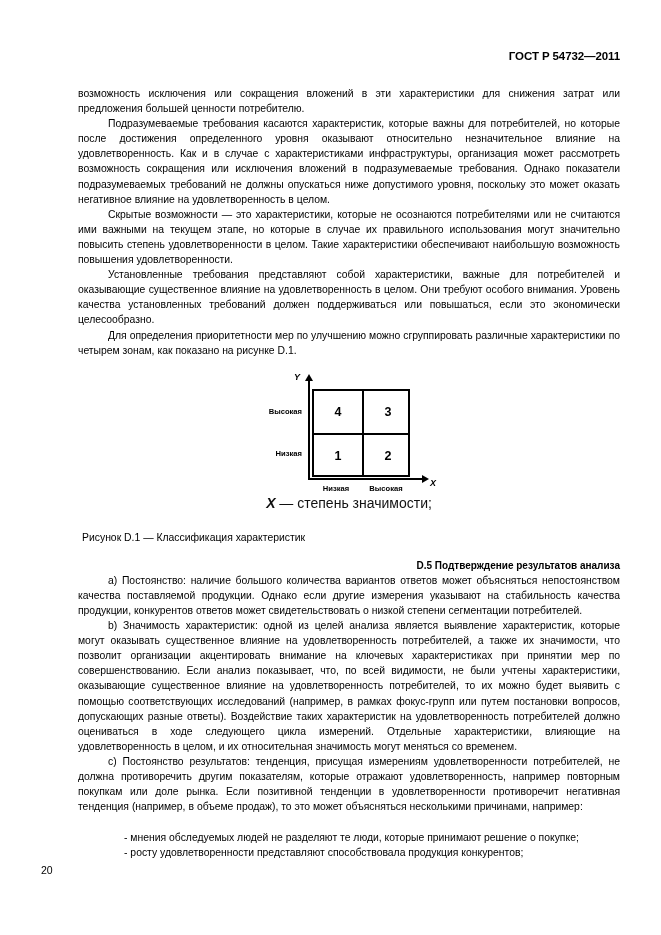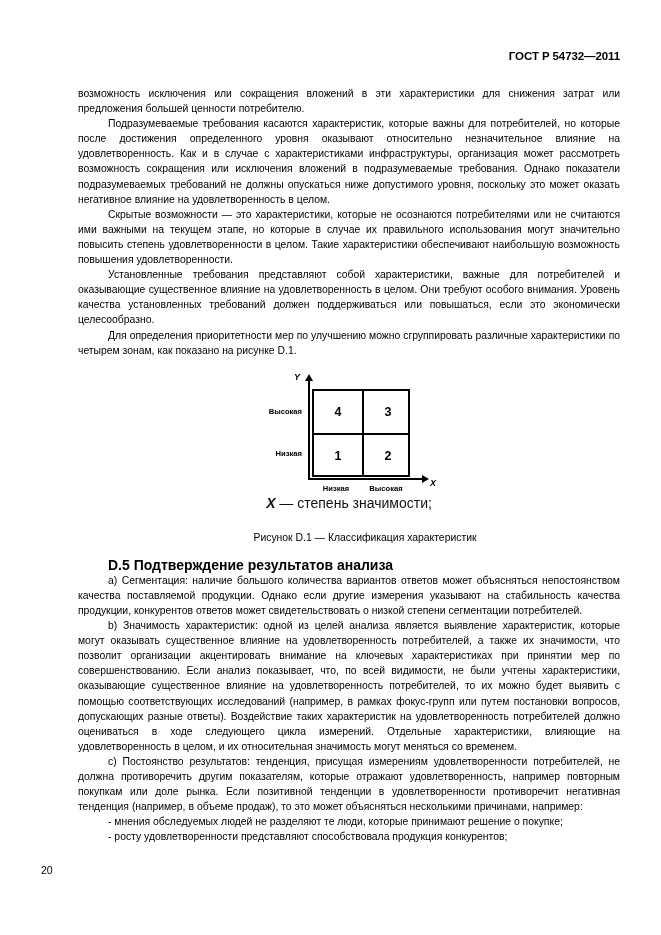--- a/index.html
+++ b/index.html
@@ -47,24 +47,25 @@
     word-spacing: 0.1px;
   }
   p.body.noind {
     text-indent: 0;
   }
   p.body b {
     font-weight: normal;
   }
   .sec-head {
     margin: 0;
-    font-size: 14px;
+    font-size: 10px;
     line-height: 15.1px;
     font-weight: bold;
     text-indent: 30px;
+    text-align: right;
   }
   .gap-sm { height: 10px; }
   .gap-md { height: 14px; }
 
   
   .figure {
     position: relative;
     width: 542px;
     height: 176px;
     margin: 0;
@@ -199,29 +200,29 @@
   }
   .fig-legend .ital {
     font-style: italic;
     font-weight: bold;
   }
   .fig-legend .ital2 {
     font-style: italic;
   }
   .fig-caption {
     position: absolute;
-    left: 16px;
+    left: 4px;
     top: 160px;
     width: 542px;
-    text-align: center;
+    text-align: left;
     font-size: 10.4px;
   }
 
   ul.dashlist {
-    margin: 0;
+    margin: 16px;
     padding: 0;
     list-style: none;
   }
   ul.dashlist li {
     font-size: 10.4px;
     line-height: 15.1px;
     padding-left: 30px;
     text-indent: 0;
   }
   .pagenum {
@@ -285,21 +286,21 @@
       </div>
 
       <div class="fig-caption">Рисунок D.1 — Классификация характеристик</div>
     </div>
 
     <div class="gap-sm"></div>
 
     <div class="sec-head">D.5 Подтверждение результатов анализа</div>
 
 
-    <p class="body"><span>a) </span><b>Сегментация:</b><span> наличие большого количества вариантов ответов может объясняться непостоянством качества поставляемой продукции. Однако если другие измерения указывают на стабильность качества продукции, конкурентов ответов может свидетельствовать о низкой степени сегментации потребителей.</span></p>
+    <p class="body"><span>a) </span><b>Постоянство:</b><span> наличие большого количества вариантов ответов может объясняться непостоянством качества поставляемой продукции. Однако если другие измерения указывают на стабильность качества продукции, конкурентов ответов может свидетельствовать о низкой степени сегментации потребителей.</span></p>
 
     <p class="body"><span>b) </span><b>Значимость характеристик:</b><span> одной из целей анализа является выявление характеристик, которые могут оказывать существенное влияние на удовлетворенность потребителей, а также их значимости, что позволит организации акцентировать внимание на ключевых характеристиках при принятии мер по совершенствованию. Если анализ показывает, что, по всей видимости, не были учтены характеристики, оказывающие существенное влияние на удовлетворенность потребителей, то их можно будет выявить с помощью соответствующих исследований (например, в рамках фокус-групп или путем постановки вопросов, допускающих разные ответы). Воздействие таких характеристик на удовлетворенность потребителей должно оцениваться в ходе следующего цикла измерений. Отдельные характеристики, влияющие на удовлетворенность в целом, и их относительная значимость могут меняться со временем.</span></p>
 
     <p class="body"><span>c) </span><b>Постоянство результатов:</b><span> тенденция, присущая измерениям удовлетворенности потребителей, не должна противоречить другим показателям, которые отражают удовлетворенность, например повторным покупкам или доле рынка. Если позитивной тенденции в удовлетворенности противоречит негативная тенденция (например, в объеме продаж), то это может объясняться несколькими причинами, например:</span></p>
 
     <ul class="dashlist">
       <li>- мнения обследуемых людей не разделяют те люди, которые принимают решение о покупке;</li>
       <li>- росту удовлетворенности представляют способствовала продукция конкурентов;</li>
     </ul>
 

